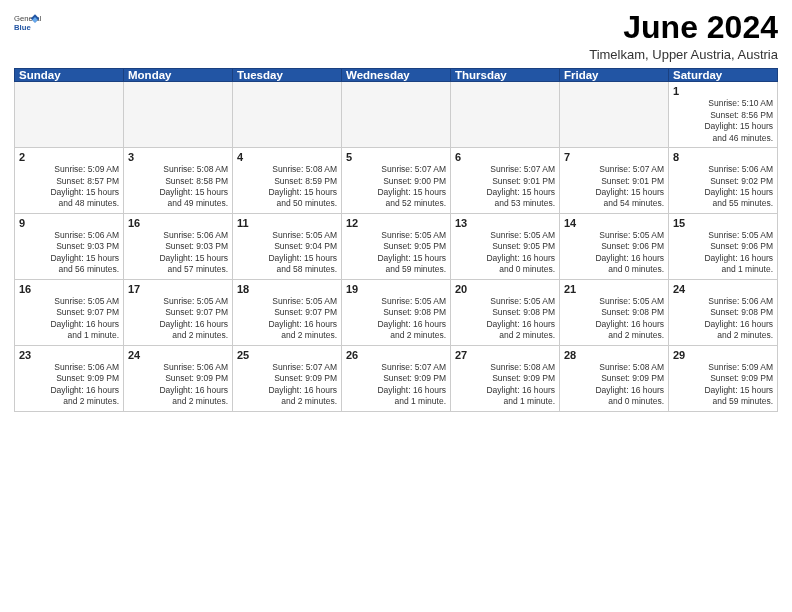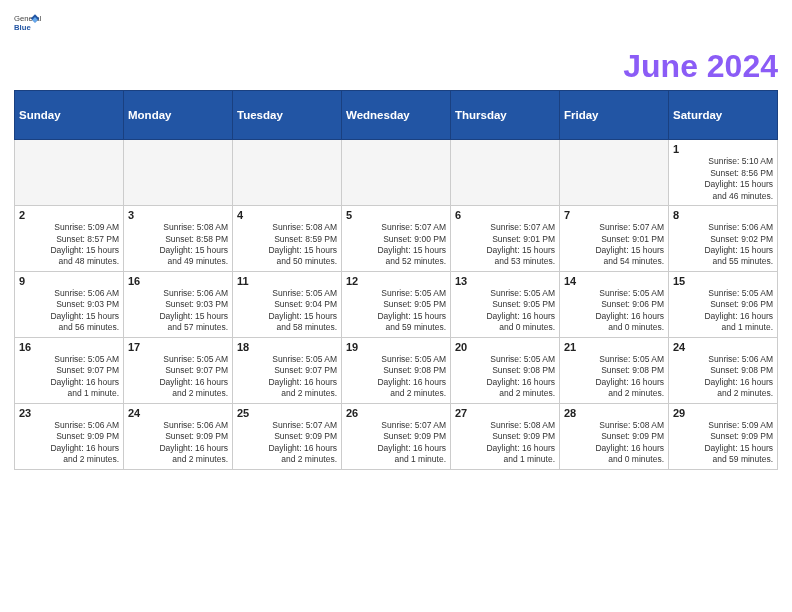--- a/index.html
+++ b/index.html
@@ -30,40 +30,39 @@
     .logo-icon {
       width: 28px;
       height: 24px;
     }
     .title-area {
       text-align: right;
     }
     .month-title {
       font-size: 32px;
       font-weight: bold;
-      color: #8b5cf6;
+      color: #000000;
       line-height: 1.1;
-      margin-top: 39px;
     }
     .subtitle {
       font-size: 13px;
       color: #333;
       margin-top: 2px;
     }
     .calendar {
       width: 100%;
       border-collapse: collapse;
       border: 1px solid #ccc;
     }
     .calendar th {
       background: #2255a4;
       color: #fff;
       font-size: 11.5px;
       font-weight: bold;
-      padding: 18px 4px;
+      padding: 0 4px;
       text-align: left;
       border: 1px solid #1a4080;
     }
     .calendar td {
       vertical-align: top;
       border: 1px solid #ccc;
       padding: 3px 4px 3px 4px;
       width: calc(100% / 7);
       background: #fff;
       min-height: 72px;
@@ -93,20 +92,21 @@
       <svg class="logo-icon" viewBox="0 0 40 30" xmlns="http://www.w3.org/2000/svg" width="60" height="30">
   <rect width="36" height="30" fill="white"></rect>
   <text x="0" y="13" font-size="11" font-family="Arial" font-weight="normal" fill="#444">General</text>
   <text x="0" y="26" font-size="11" font-family="Arial" font-weight="bold" fill="#2255a4">Blue</text>
   <polygon points="30,4 36,10 30,16 24,10" fill="#2255a4"></polygon>
   <polygon points="30,8 34,12 30,16 26,12" fill="#66aaee"></polygon>
 </svg>
     </div>
     <div class="title-area">
       <div class="month-title">June 2024</div>
+      <div class="subtitle">Timelkam, Upper Austria, Austria</div>
     </div>
   </div>
 
   <table class="calendar">
     <thead>
       <tr>
         <th>Sunday</th>
         <th>Monday</th>
         <th>Tuesday</th>
         <th>Wednesday</th>

